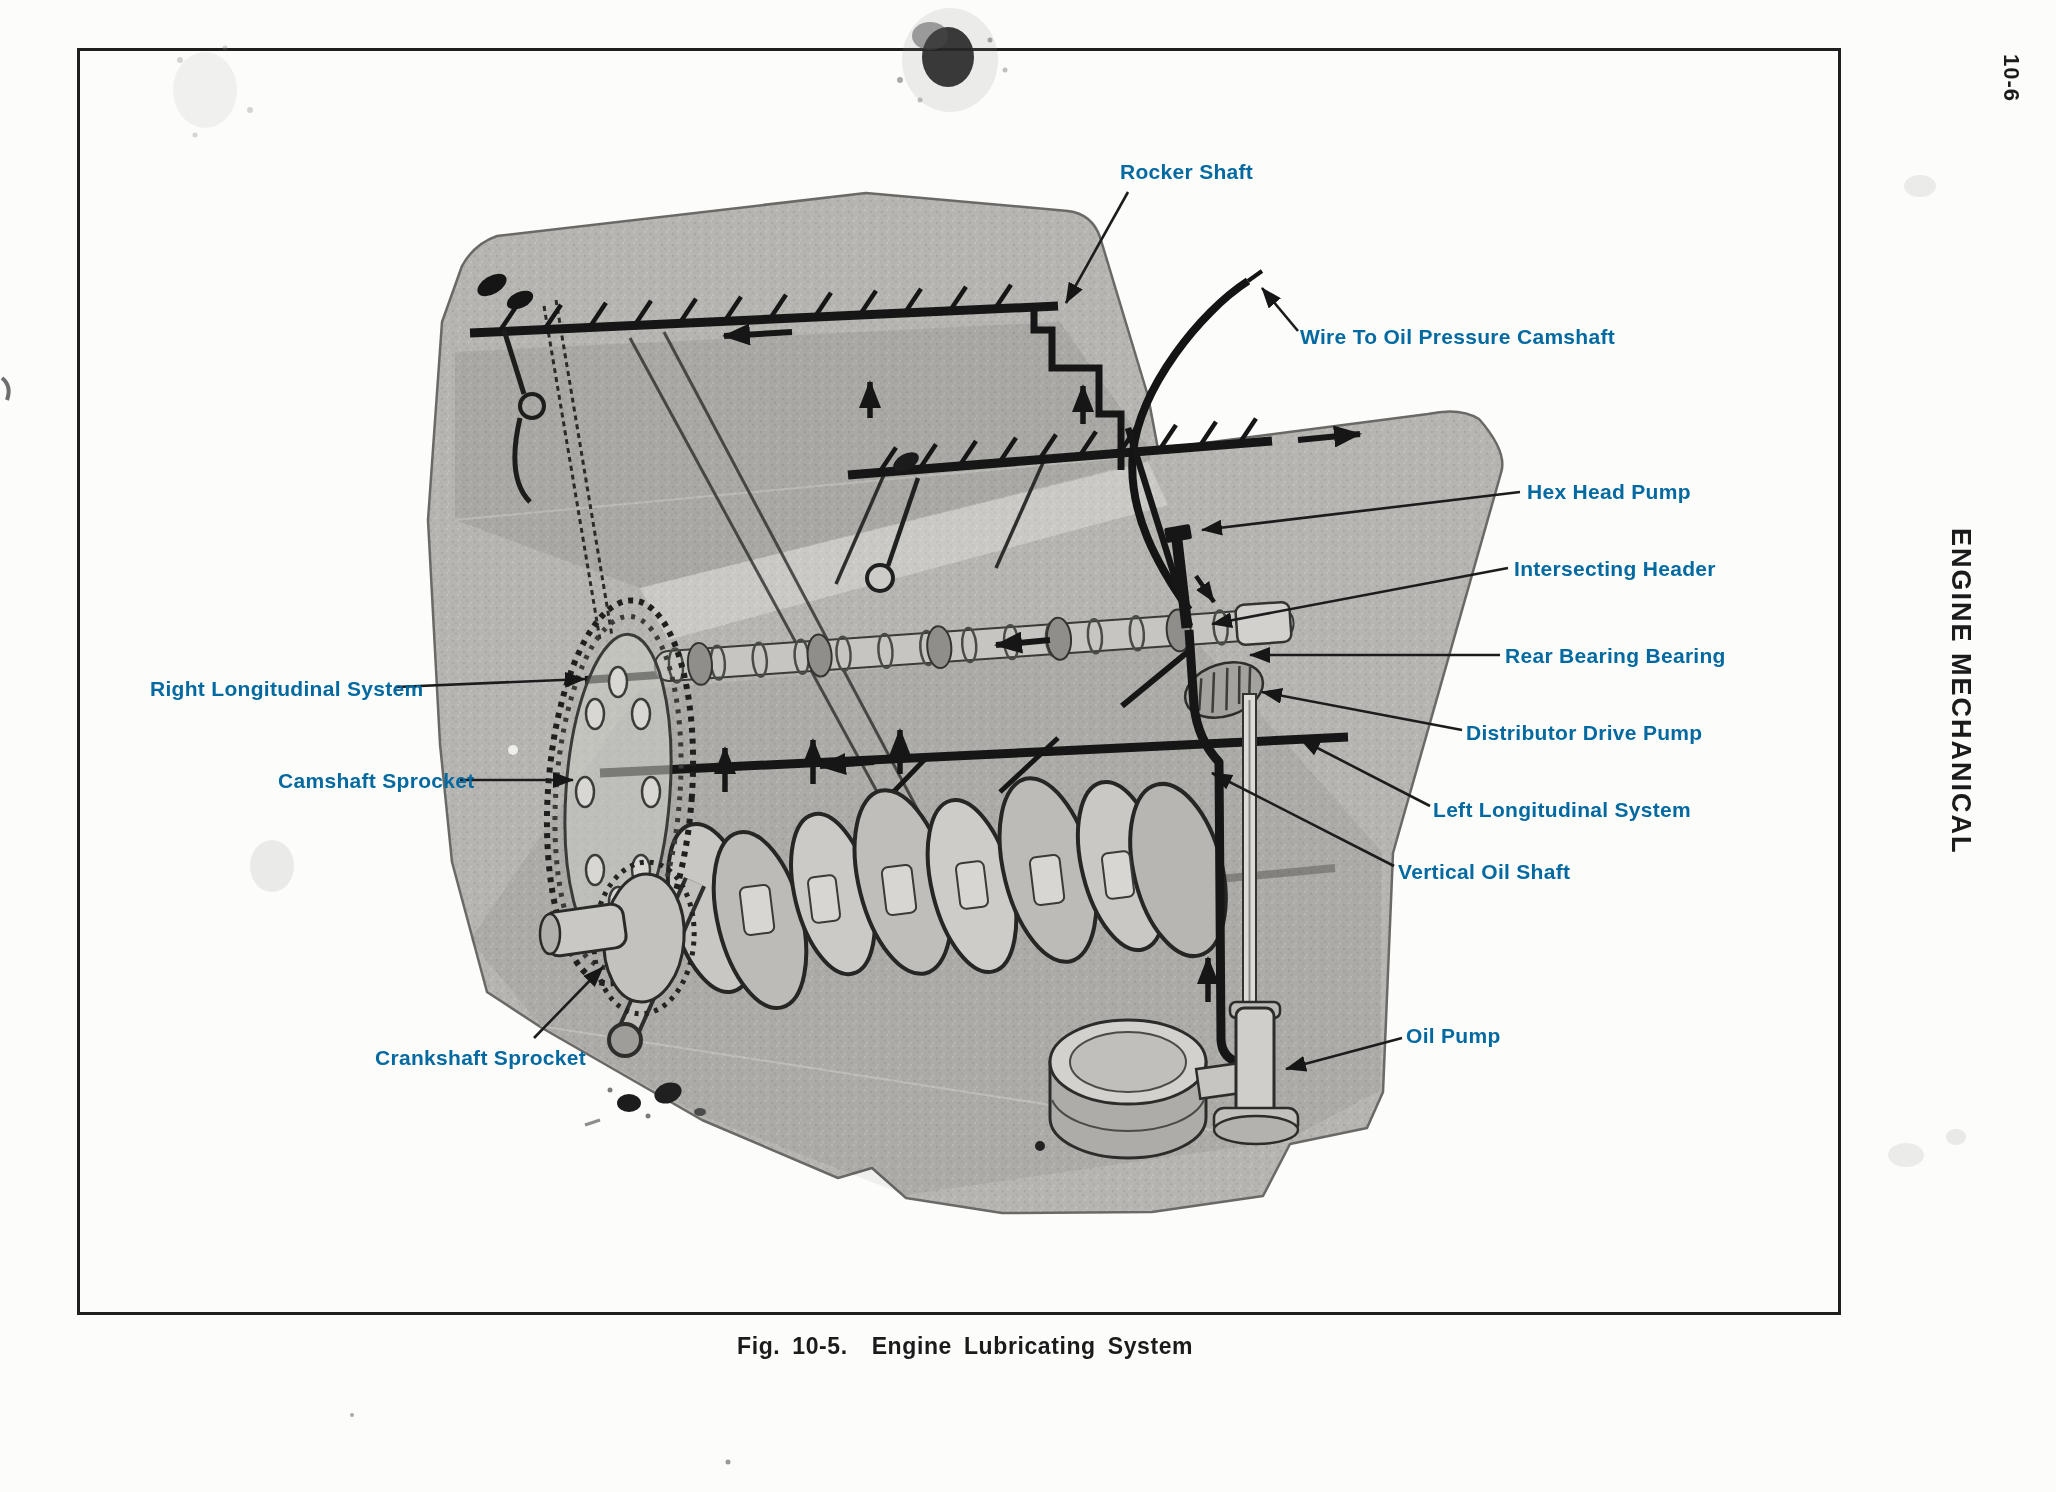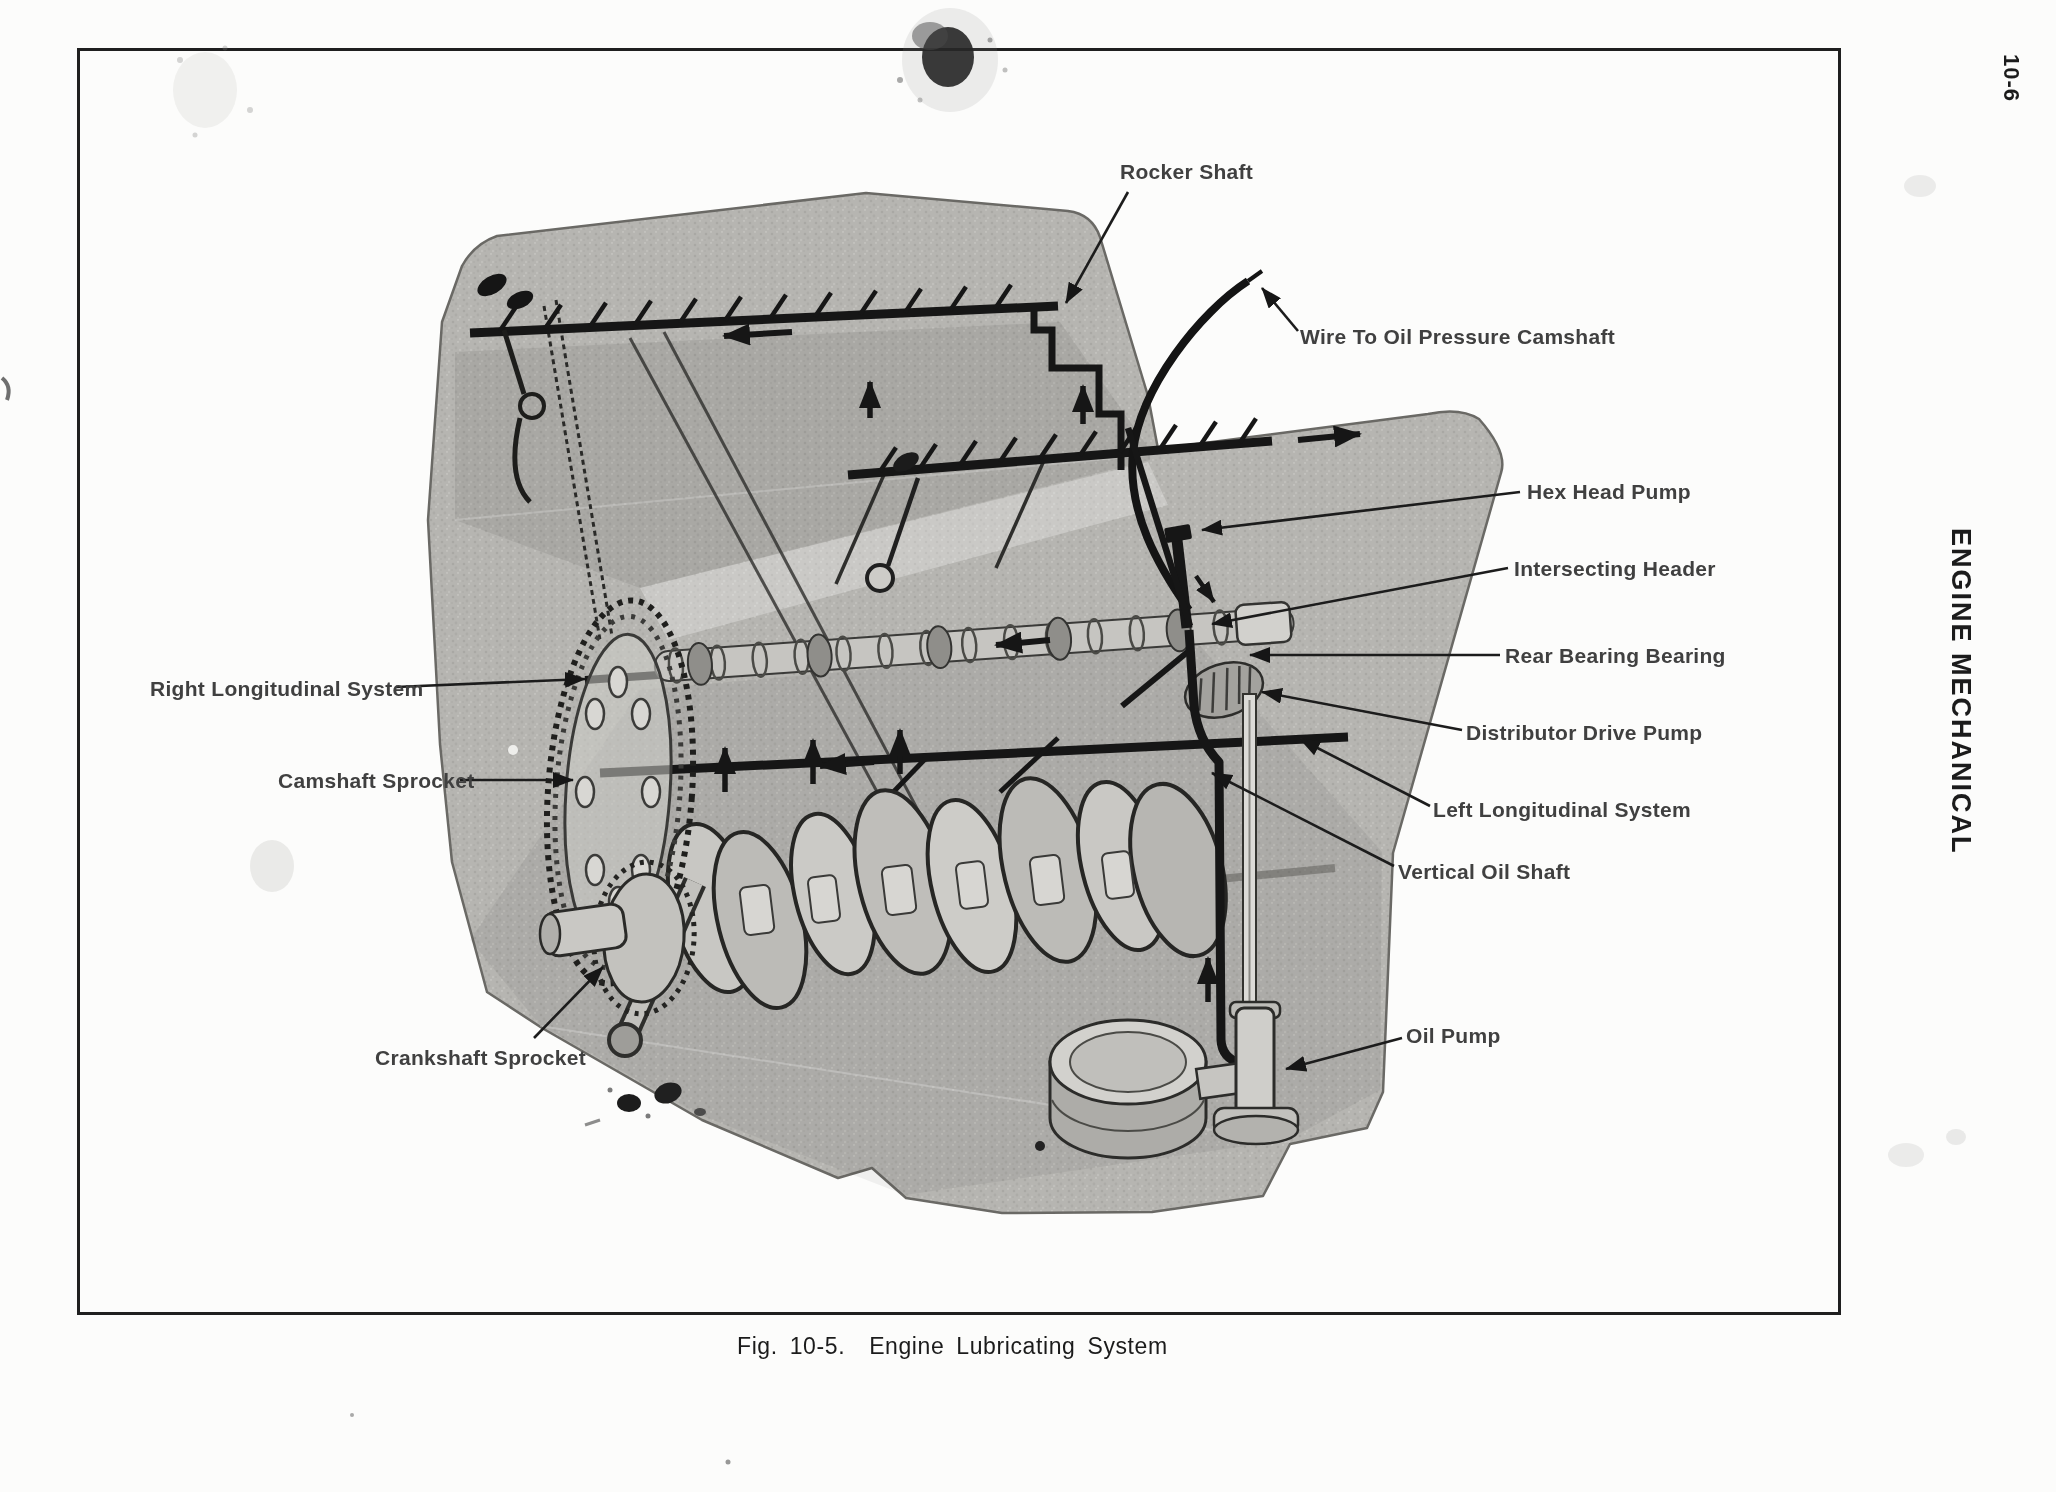--- a/index.html
+++ b/index.html
@@ -2,22 +2,22 @@
 <html><head>
 <meta charset="utf-8">
 <style>
   html,body{margin:0;padding:0;background:#e8e8e6;}
   #page{position:relative;width:2056px;height:1492px;background:#fcfcfb;overflow:hidden;
         font-family:"Liberation Sans", sans-serif;color:#161616;}
   #frame{position:absolute;left:77px;top:48px;width:1758px;height:1261px;
          border:3px solid #1f1f1f;background:transparent;}
   #art{position:absolute;left:0;top:0;width:2056px;height:1492px;}
   .lbl{position:absolute;font-size:21px;font-weight:600;letter-spacing:.3px;
-       color:#404040;white-space:nowrap;}
-  #caption{position:absolute;left:737px;top:1333px;font-size:23px;font-weight:400;
+       color:#0369a1;white-space:nowrap;}
+  #caption{position:absolute;left:737px;top:1333px;font-size:23px;font-weight:700;
            letter-spacing:.6px;word-spacing:5px;white-space:pre;color:#1b1b1b;}
   .vtext{position:absolute;white-space:nowrap;transform:rotate(90deg);
          transform-origin:left top;color:#1b1b1b;}
   #section-title{left:1976px;top:528px;font-size:27px;font-weight:700;letter-spacing:2px;}
   #page-num{left:2024px;top:54px;font-size:22px;font-weight:600;letter-spacing:1px;}
 </style>
 </head>
 <body>
 
 <div id="page">

